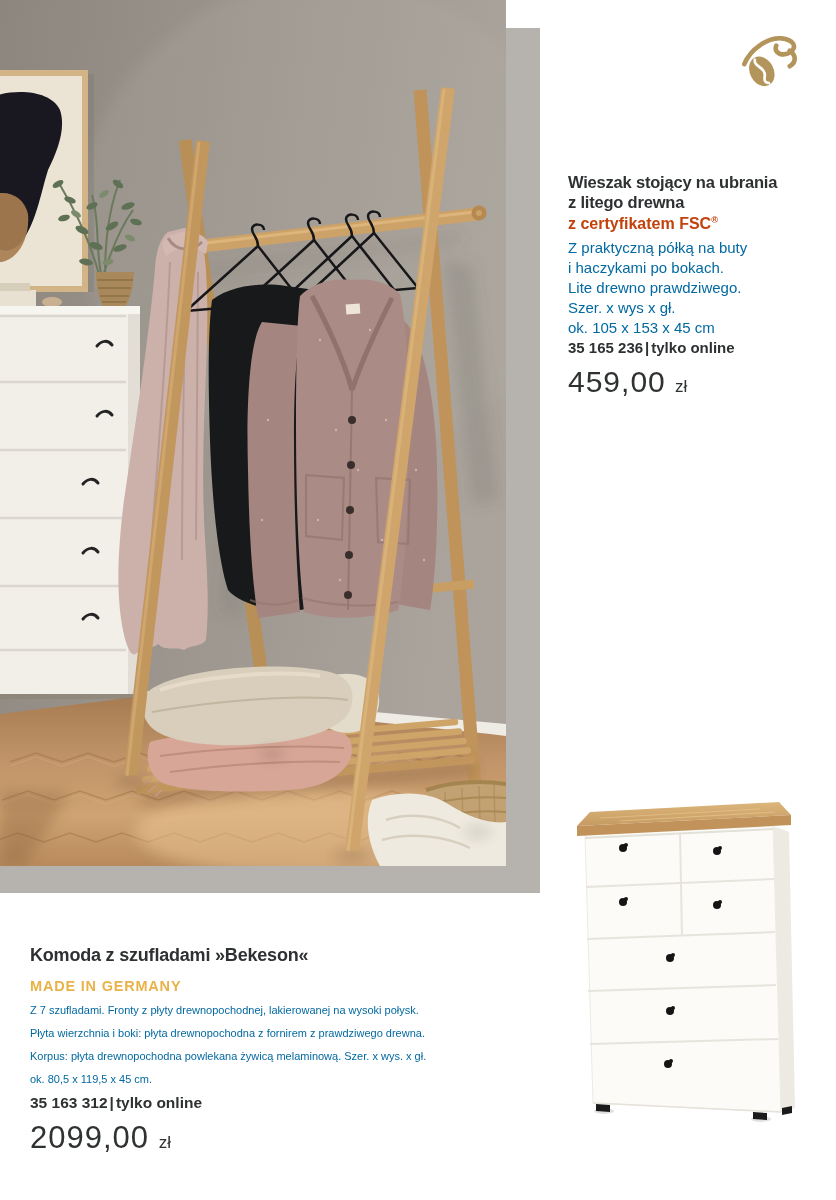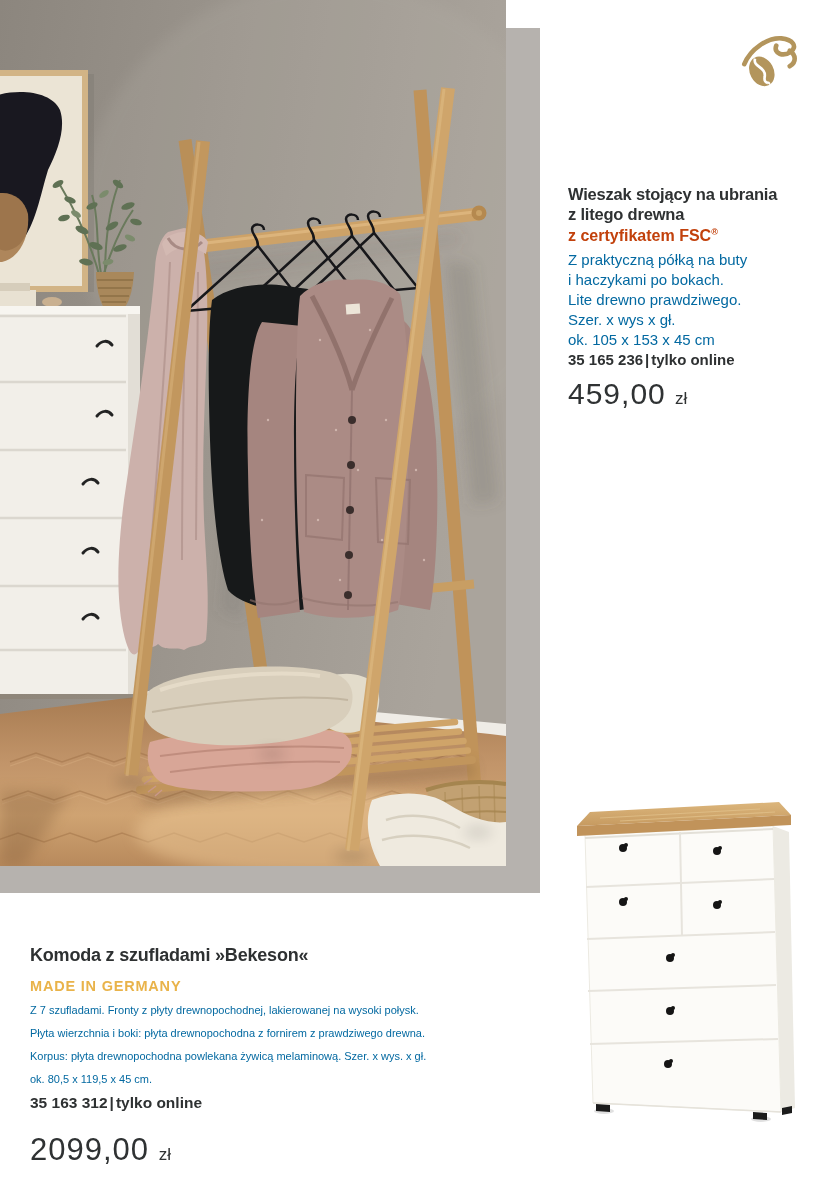--- a/index.html
+++ b/index.html
@@ -18,27 +18,27 @@
             letter-spacing:-0.2px;white-space:pre-line;color:#2e3132;}
   .pinfo .cert{margin-top:3px;font-weight:bold;font-size:16px;color:#c2410c;}
   .pinfo .cert sup{font-size:9px;}
   .pinfo .origin{margin-top:12px;font-weight:bold;font-size:14.5px;letter-spacing:0.8px;color:#e9b34a;}
   .pinfo .desc{margin-top:5px;font-size:15px;line-height:20px;color:#0369a1;}
   .pinfo .article{font-weight:bold;font-size:15px;line-height:20px;color:#2e3132;}
   .pinfo .article .sep{margin:0 2px;}
   .pinfo .price{margin-top:7px;font-size:30px;letter-spacing:1px;color:#2f3233;}
   .pinfo .price .currency{font-size:17px;font-weight:normal;letter-spacing:0;}
 
-  .pinfo-right{left:568px;top:184px;width:256px;}
+  .pinfo-right{left:568px;top:172px;width:256px;}
 
   .pinfo-bottom{left:30px;top:944px;width:566px;}
   .pinfo-bottom h2{font-size:18px;line-height:22px;}
   .pinfo-bottom .desc{font-size:11px;line-height:23px;}
   .pinfo-bottom .article{font-size:15.5px;line-height:23px;}
-  .pinfo-bottom .price{margin-top:18px;font-size:31px;}
+  .pinfo-bottom .price{margin-top:6px;font-size:31px;}
 
   .dresser{position:absolute;left:560px;top:788px;width:276px;height:345px;}
 </style>
 </head>
 <body>
 
 <div class="page">
 
   <div class="backdrop"></div>
 

